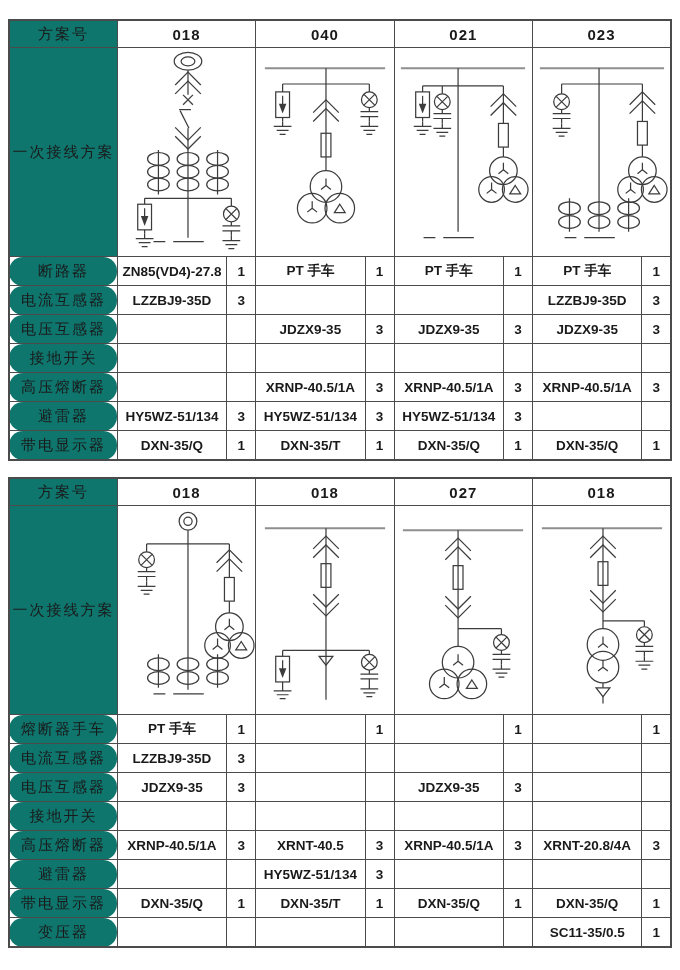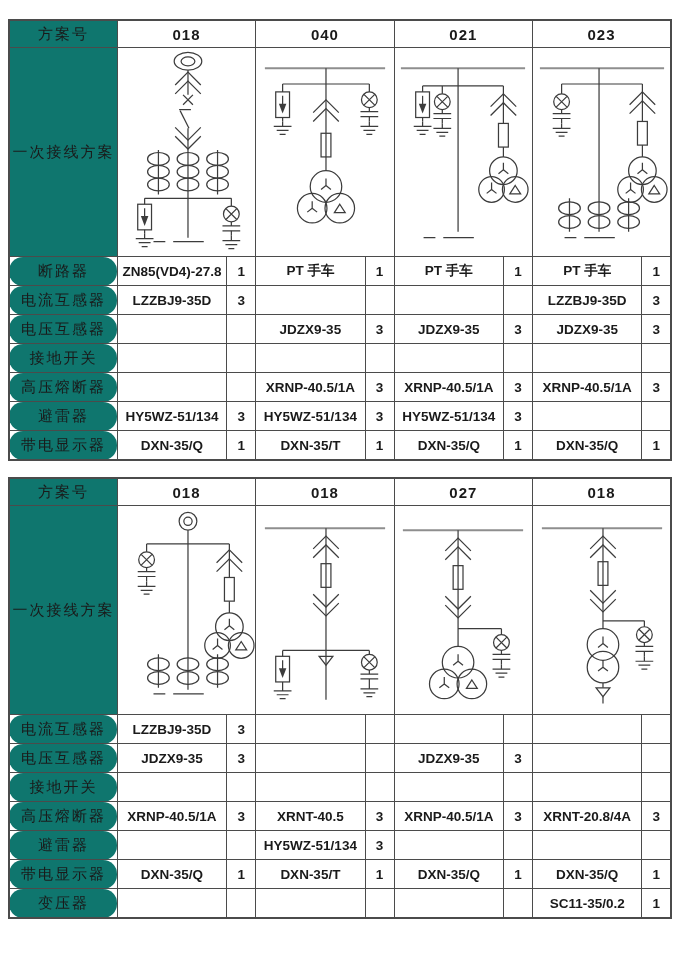--- a/index.html
+++ b/index.html
@@ -471,20 +471,31 @@
             </g>
             <path d="M70,179 V184"></path>
             <path d="M63,184 H77 L70,193 Z"></path>
             <path d="M70,193 V200"></path>
           </svg>
         </td>
       </tr>
     </tbody>
     <tbody class="rows">
         <tr>
+          <td class="lbl">熔断器手车</td>
+          <td class="model">PT 手车</td>
+          <td class="qty">1</td>
+          <td class="model"></td>
+          <td class="qty">1</td>
+          <td class="model"></td>
+          <td class="qty">1</td>
+          <td class="model"></td>
+          <td class="qty">1</td>
+        </tr>
+        <tr>
           <td class="lbl">电流互感器</td>
           <td class="model">LZZBJ9-35D</td>
           <td class="qty">3</td>
           <td class="model"></td>
           <td class="qty"></td>
           <td class="model"></td>
           <td class="qty"></td>
           <td class="model"></td>
           <td class="qty"></td>
         </tr>
@@ -544,19 +555,19 @@
           <td class="qty">1</td>
         </tr>
         <tr>
           <td class="lbl">变压器</td>
           <td class="model"></td>
           <td class="qty"></td>
           <td class="model"></td>
           <td class="qty"></td>
           <td class="model"></td>
           <td class="qty"></td>
-          <td class="model">SC11-35/0.2</td>
+          <td class="model">SC11-35/0.5</td>
           <td class="qty">1</td>
         </tr>
       </tbody>
   </table>
 
 </div>
 
 </body></html>

